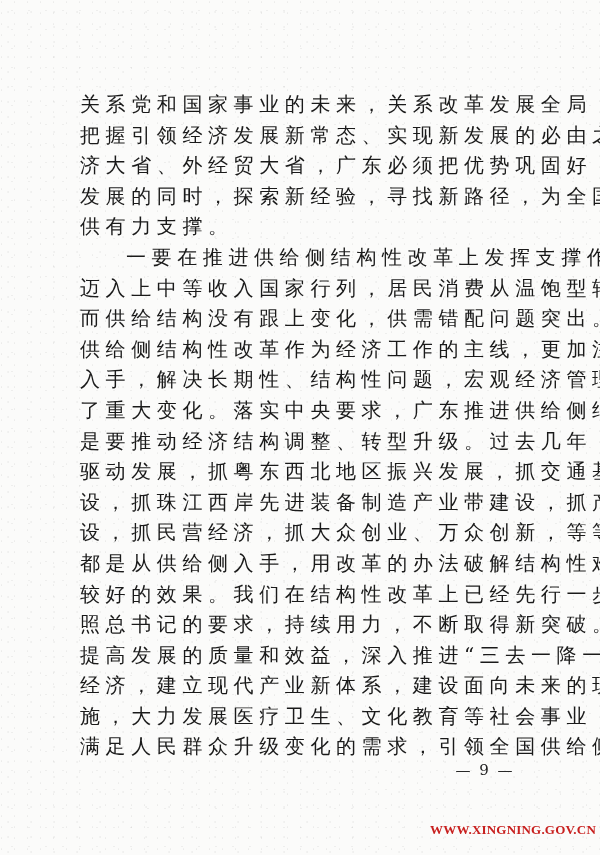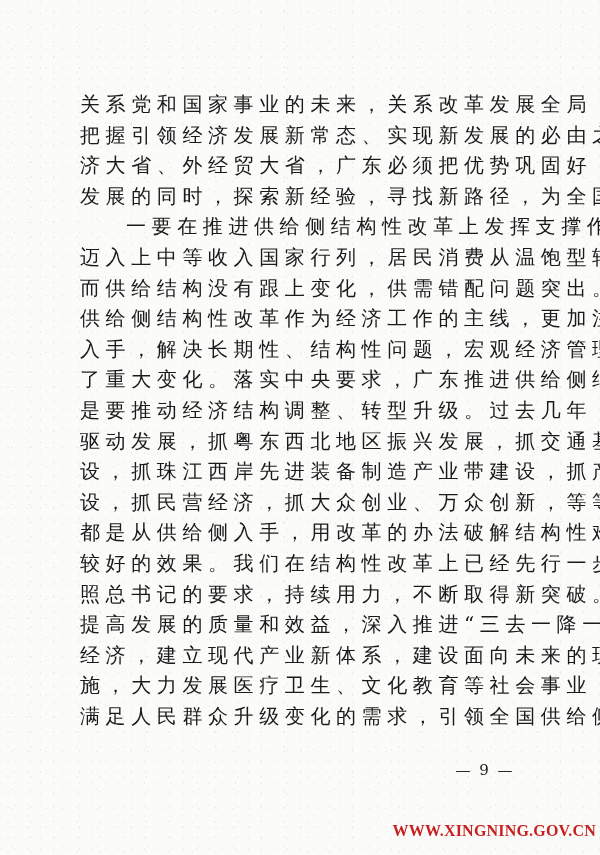--- a/index.html
+++ b/index.html
@@ -59,35 +59,36 @@
       font-size: 15px;
       color: #222;
       letter-spacing: 2px;
     }
     .watermark {
       position: absolute;
       right: 4px;
       top: 822px;
       font-family: "Liberation Serif", "DejaVu Serif", serif;
       font-weight: bold;
-      font-size: 16px;
+      font-size: 13px;
       color: #c8201f;
       letter-spacing: 0.2px;
     }
   </style>
 </head>
 <body>
 
 <div class="page">
   <div class="body-text">
 
     <div class="line">关系党和国家事业的未来，关系改革发展全局，是广东适应</div>
     <div class="line">把握引领经济发展新常态、实现新发展的必由之路。作为经</div>
     <div class="line">济大省、外经贸大省，广东必须把优势巩固好，在实现自身</div>
     <div class="line">发展的同时，探索新经验，寻找新路径，为全国发展大局提</div>
+    <div class="line last">供有力支撑。</div>
 
     <div class="line indent">一要在推进供给侧结构性改革上发挥支撑作用。我国已</div>
     <div class="line">迈入上中等收入国家行列，居民消费从温饱型转向小康型，</div>
     <div class="line">而供给结构没有跟上变化，供需错配问题突出。中央把推进</div>
     <div class="line">供给侧结构性改革作为经济工作的主线，更加注重从供给侧</div>
     <div class="line">入手，解决长期性、结构性问题，宏观经济管理和调控发生</div>
     <div class="line">了重大变化。落实中央要求，广东推进供给侧结构性改革就</div>
     <div class="line">是要推动经济结构调整、转型升级。过去几年，我们抓创新</div>
     <div class="line">驱动发展，抓粤东西北地区振兴发展，抓交通基础设施建</div>
     <div class="line">设，抓珠江西岸先进装备制造产业带建设，抓产业园区建</div>

